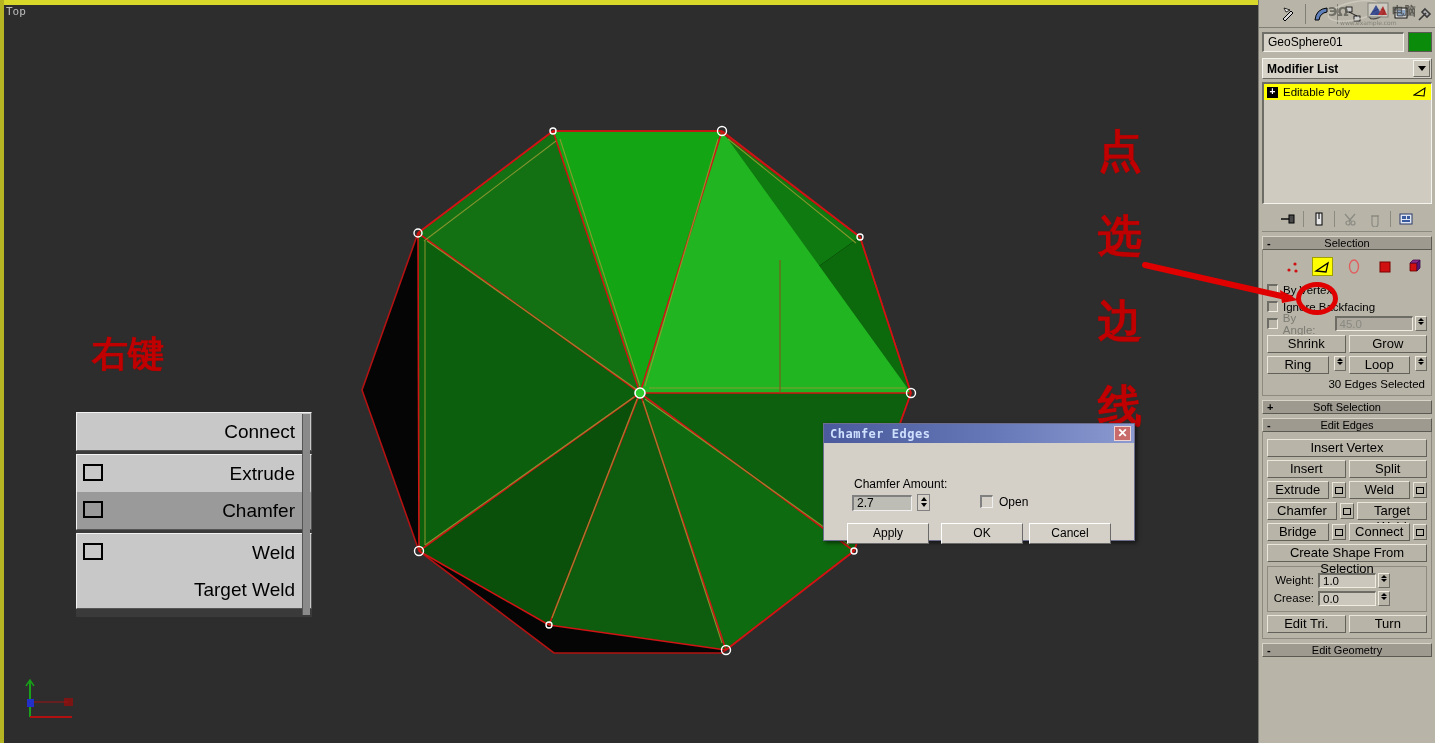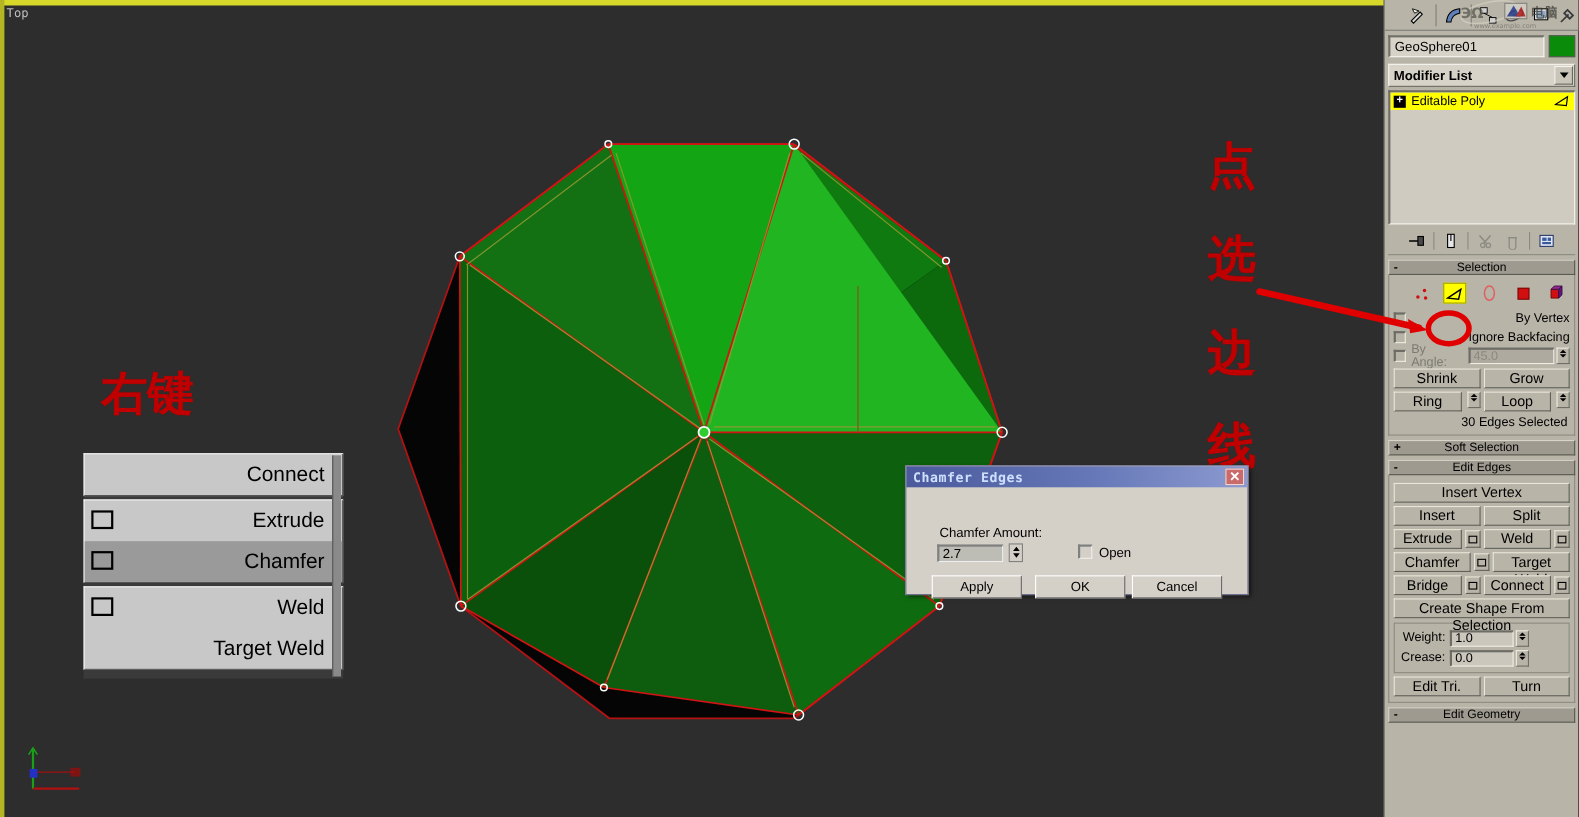--- a/index.html
+++ b/index.html
@@ -26,21 +26,21 @@
 
   
   .cn-anno {
     position:absolute; color:#c00000; font-family:"DejaVu Sans", sans-serif;
     font-weight:700; text-shadow:0 0 1px #900;
   }
   #anno-right {
     left:1090px; top:108px; width:60px; font-size:44px; line-height:85px;
     text-align:center;
   }
-  #anno-left { left:92px; top:330px; font-size:42px; }
+  #anno-left { left:92px; top:330px; font-size:36px; }
 
   
   #tripod { position:absolute; left:20px; top:672px; width:60px; height:60px; }
 
   
   #quadmenu {
     position:absolute; left:76px; top:412px; width:236px; height:205px;
     background:#3a3a3a;
   }
   .qm-group {
@@ -192,21 +192,21 @@
   .rollout-hdr .pm { position:absolute; left:4px; top:0; font-weight:700; }
   .rollout-body {
     margin:0 3px; background:#b8b4a8; padding:4px 4px 5px 4px;
     border-left:1px solid #8e8a80; border-right:1px solid #8e8a80;
     border-bottom:1px solid #8e8a80;
   }
 
   #subobj-row { display:flex; align-items:center; gap:10px; padding:3px 0 5px 14px; }
   .so-ic { width:22px; height:19px; display:flex; align-items:center; justify-content:center; }
 
-  .chk-row { display:flex; align-items:center; height:17px; font-size:11.5px; color:#000;justify-content:space-between; }
+  .chk-row { display:flex; align-items:center; height:17px; font-size:11.5px; color:#000; }
   .chk-row.dim { color:#7c7c74; }
   .chkbox {
     width:11px; height:11px; margin-right:5px; background:#b8b4a8;
     border-top:2px solid #6d6d66; border-left:2px solid #6d6d66;
     border-right:1px solid #f0ece0; border-bottom:1px solid #f0ece0;
   }
   .angle-field {
     margin-left:4px; width:80px; height:15px; background:#aeaaa0;
     border-top:2px solid #6d6d66; border-left:2px solid #6d6d66;
     border-right:1px solid #f0ece0; border-bottom:1px solid #f0ece0;

